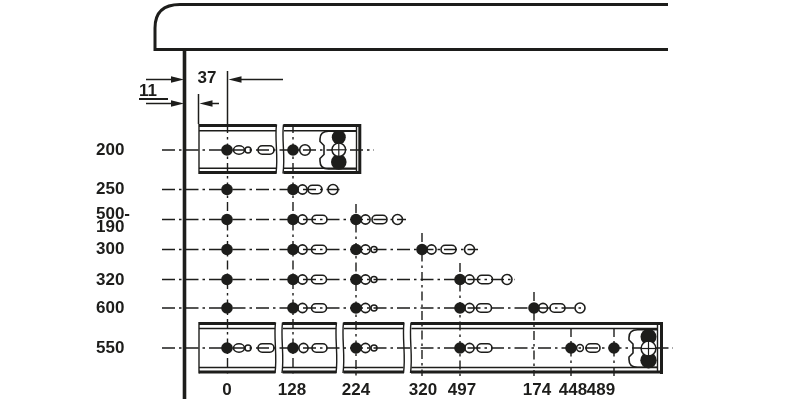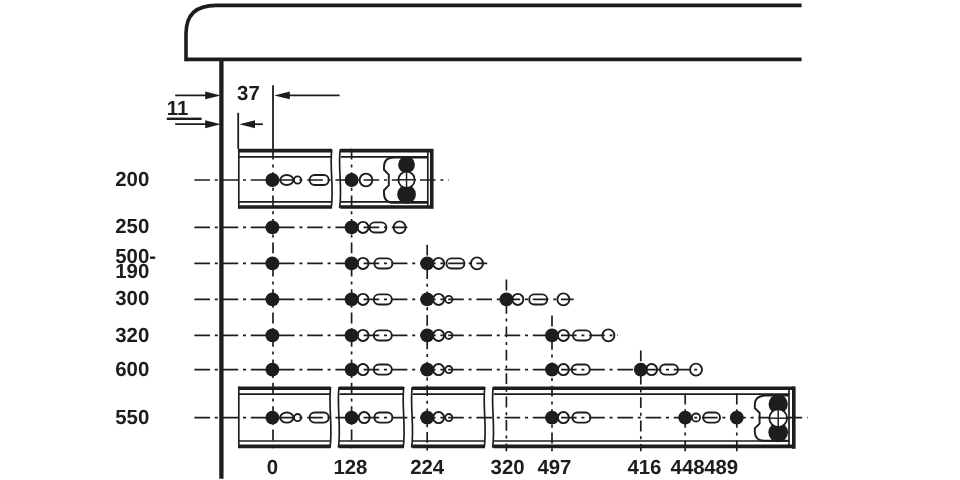--- a/index.html
+++ b/index.html
@@ -212,17 +212,17 @@
   <div class="lbl rlabel" style="top:241px">300</div>
   <div class="lbl rlabel" style="top:272px">320</div>
   <div class="lbl rlabel" style="top:300px">600</div>
   <div class="lbl rlabel" style="top:340px">550</div>
 
   <div class="lbl clabel" style="left:205px">0</div>
   <div class="lbl clabel" style="left:270px">128</div>
   <div class="lbl clabel" style="left:334px">224</div>
   <div class="lbl clabel" style="left:401px">320</div>
   <div class="lbl clabel" style="left:440px">497</div>
-  <div class="lbl clabel" style="left:515px">416</div>
+  <div class="lbl clabel" style="left:515px">174</div>
   <div class="lbl clabel" style="left:551px">448</div>
   <div class="lbl clabel" style="left:579px">489</div>
 
 </div>
 
 </body></html>

